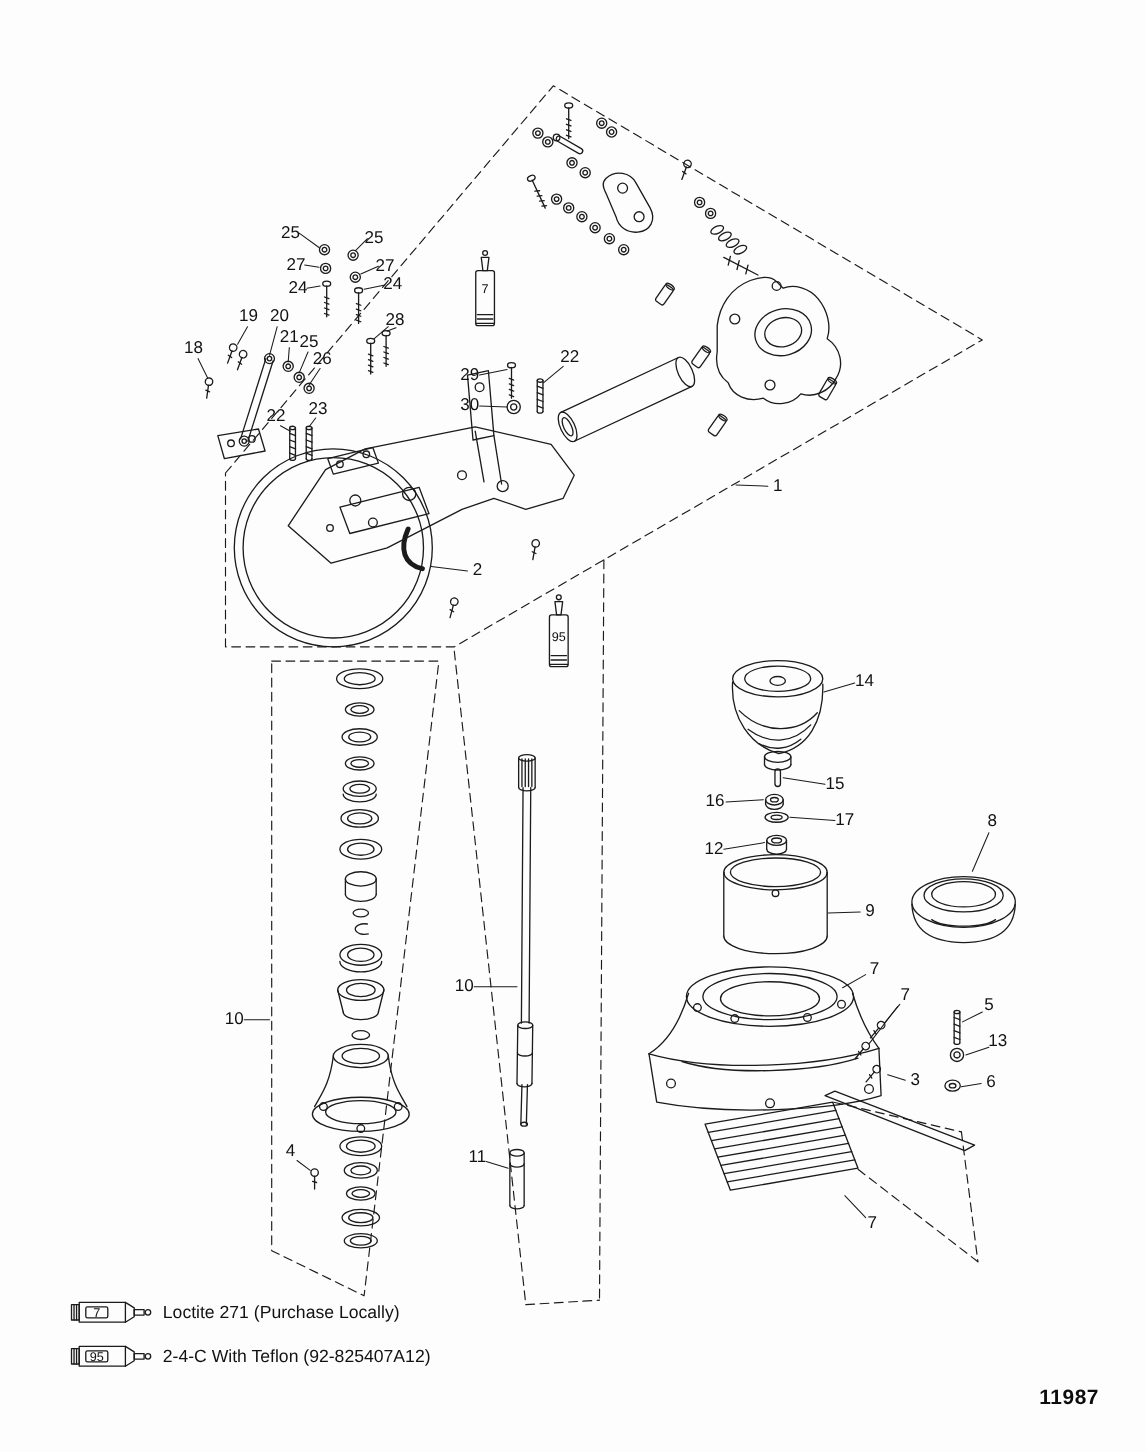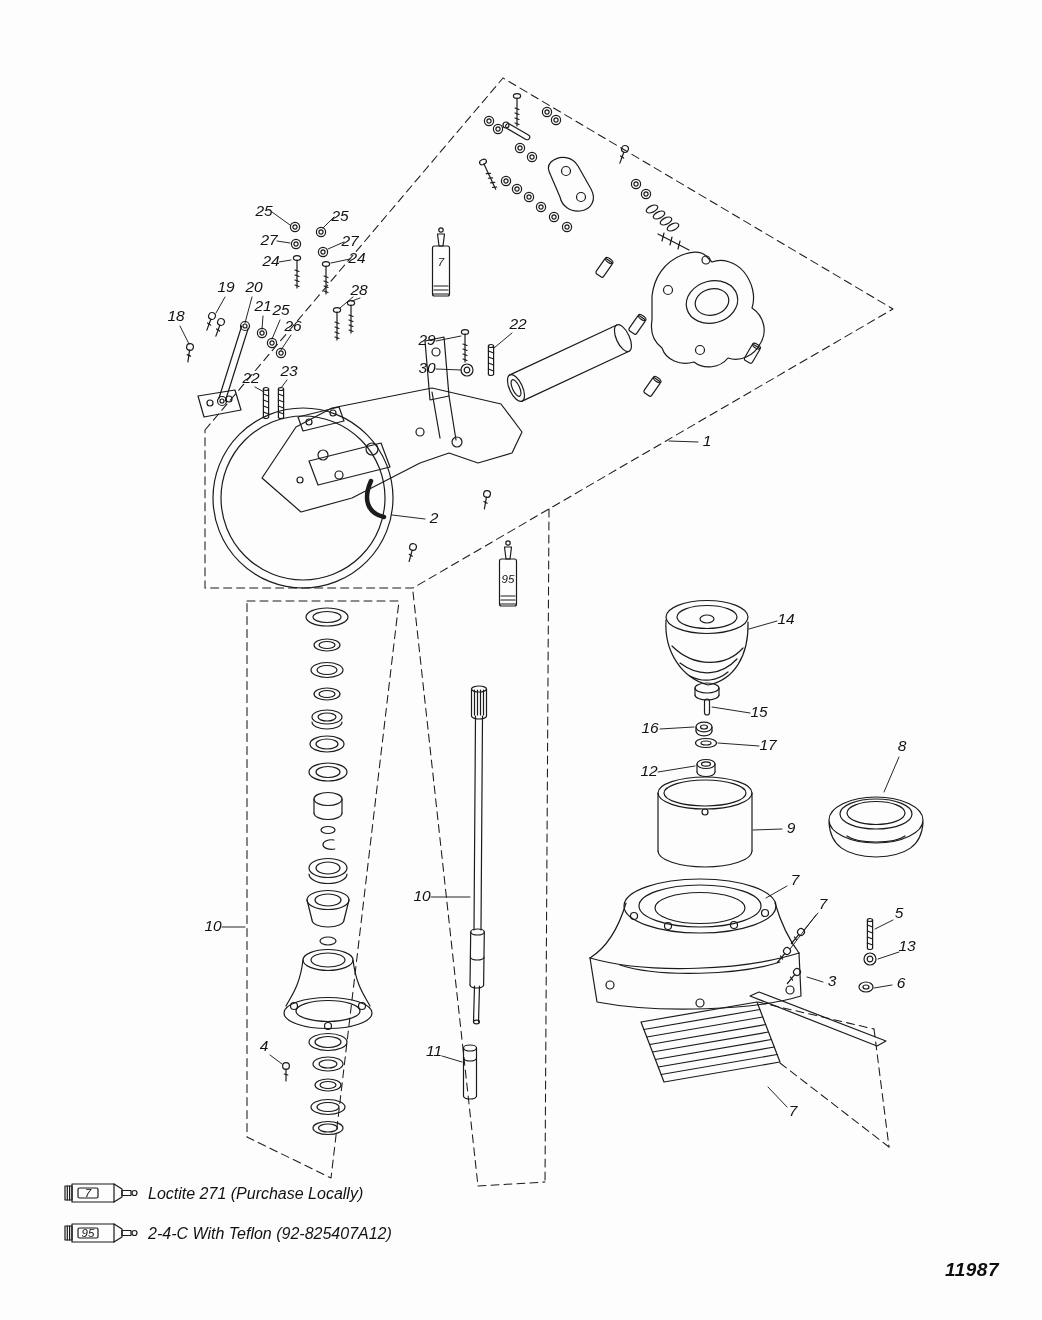--- a/index.html
+++ b/index.html
@@ -1,16 +1,16 @@
 <!DOCTYPE html>
 <html><head>
 <meta charset="utf-8">
 <style>
   html,body { margin:0; padding:0; background:#ddd; }
-  #page { position:relative; width:1042px; height:1320px; background:#fdfdfd; overflow:hidden;font-style:italic; }
+  #page { position:relative; width:1042px; height:1320px; background:#fdfdfd; overflow:hidden; }
   svg { display:block; }
   .art  { fill:none; stroke:#1b1b1b; stroke-width:1.2; stroke-linecap:round; stroke-linejoin:round; }
   .dash { stroke-dasharray:8 5; stroke-width:1.05; }
   .ldr  { stroke-width:0.95; }
   text  { font-family:"Liberation Sans", sans-serif; stroke:none; }
   .callout { font-size:15.5px; fill:#121212; text-anchor:middle; }
   .tubenum { font-size:11.5px; fill:#121212; text-anchor:middle; }
   .legend-text { font-size:16px; fill:#121212; }
   .legnum { font-size:11.5px; fill:#121212; text-anchor:middle; }
   .fignum { font-size:19px; font-weight:bold; fill:#0d0d0d; text-anchor:middle; letter-spacing:.5px; }

